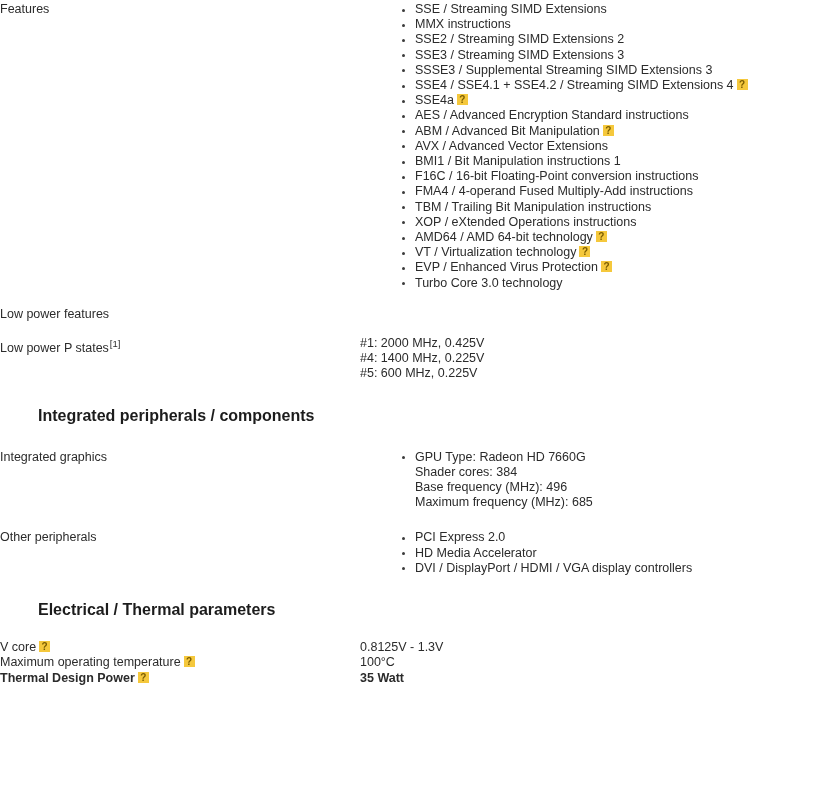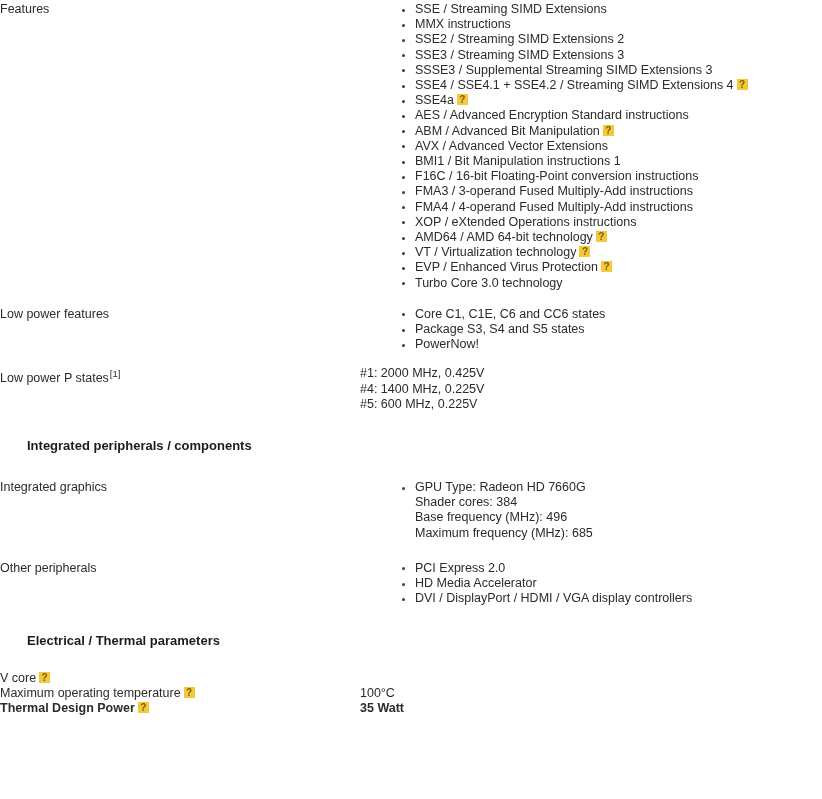--- a/index.html
+++ b/index.html
@@ -71,23 +71,23 @@
     border-radius: 50%;
   }
   ul.blist > li .sub {
     display: block;
     line-height: 15.2px;
   }
 
   
   .section-head {
     font-weight: bold;
-    font-size: 13px;
+    font-size: 16px;
     color: #1c1c1c;
-    padding-left: 27px;
+    padding-left: 38px;
     line-height: 16px;
   }
 
   
   .help {
     display: inline-block;
     background: #f5c83c;
     color: #7a5c00;
     font-size: 10px;
     font-weight: bold;
@@ -129,42 +129,35 @@
           <li><span>SSE2 / Streaming SIMD Extensions 2</span></li>
           <li><span>SSE3 / Streaming SIMD Extensions 3</span></li>
           <li><span>SSSE3 / Supplemental Streaming SIMD Extensions 3</span></li>
           <li><span>SSE4 / SSE4.1 + SSE4.2 / Streaming SIMD Extensions 4</span><span class="help">?</span></li>
           <li><span>SSE4a</span><span class="help">?</span></li>
           <li><span>AES / Advanced Encryption Standard instructions</span></li>
           <li><span>ABM / Advanced Bit Manipulation</span><span class="help">?</span></li>
           <li><span>AVX / Advanced Vector Extensions</span></li>
           <li><span>BMI1 / Bit Manipulation instructions 1</span></li>
           <li><span>F16C / 16-bit Floating-Point conversion instructions</span></li>
-          <li><span>FMA3 / 3-operand Fused Multiply-Add instructions</span></li>
           <li><span>FMA4 / 4-operand Fused Multiply-Add instructions</span></li>
+          <li><span>TBM / Trailing Bit Manipulation instructions</span></li>
           <li><span>XOP / eXtended Operations instructions</span></li>
           <li><span>AMD64 / AMD 64-bit technology</span><span class="help">?</span></li>
           <li><span>VT / Virtualization technology</span><span class="help">?</span></li>
           <li><span>EVP / Enhanced Virus Protection</span><span class="help">?</span></li>
           <li><span>Turbo Core 3.0 technology</span></li>
         </ul>
     </div>
   </div>
 
   <div class="sp16"></div>
 
   <div class="row">
     <div class="label-col">Low power features</div>
-    <div class="value-col">
-      <ul class="blist" id="list-lowpower">
-          <li><span>Core C1, C1E, C6 and CC6 states</span></li>
-          <li><span>Package S3, S4 and S5 states</span></li>
-          <li><span>PowerNow!</span></li>
-        </ul>
-    </div>
   </div>
 
   <div class="sp14"></div>
 
   <div class="row">
     <div class="label-col">
       <span>Low power P states</span><sup class="fnote">[1]</sup>
     </div>
     <div class="value-col plain" id="list-pstates">
         <div>#1: 2000 MHz, 0.425V</div>
@@ -206,20 +199,21 @@
 
   <div class="sp26"></div>
 
   <div class="section-head">Electrical / Thermal parameters</div>
 
   <div class="sp22"></div>
 
   <div id="rows-electrical">
       <div class="row">
         <div class="label-col"><span>V core</span><span class="help">?</span></div>
+        <div class="value-col plain">0.8125V - 1.3V</div>
       </div>
       <div class="row">
         <div class="label-col"><span>Maximum operating temperature</span><span class="help">?</span></div>
         <div class="value-col plain">100°C</div>
       </div>
       <div class="row">
         <div class="label-col bold"><span>Thermal Design Power</span><span class="help">?</span></div>
         <div class="value-col plain bold">35 Watt</div>
       </div>
     </div>

